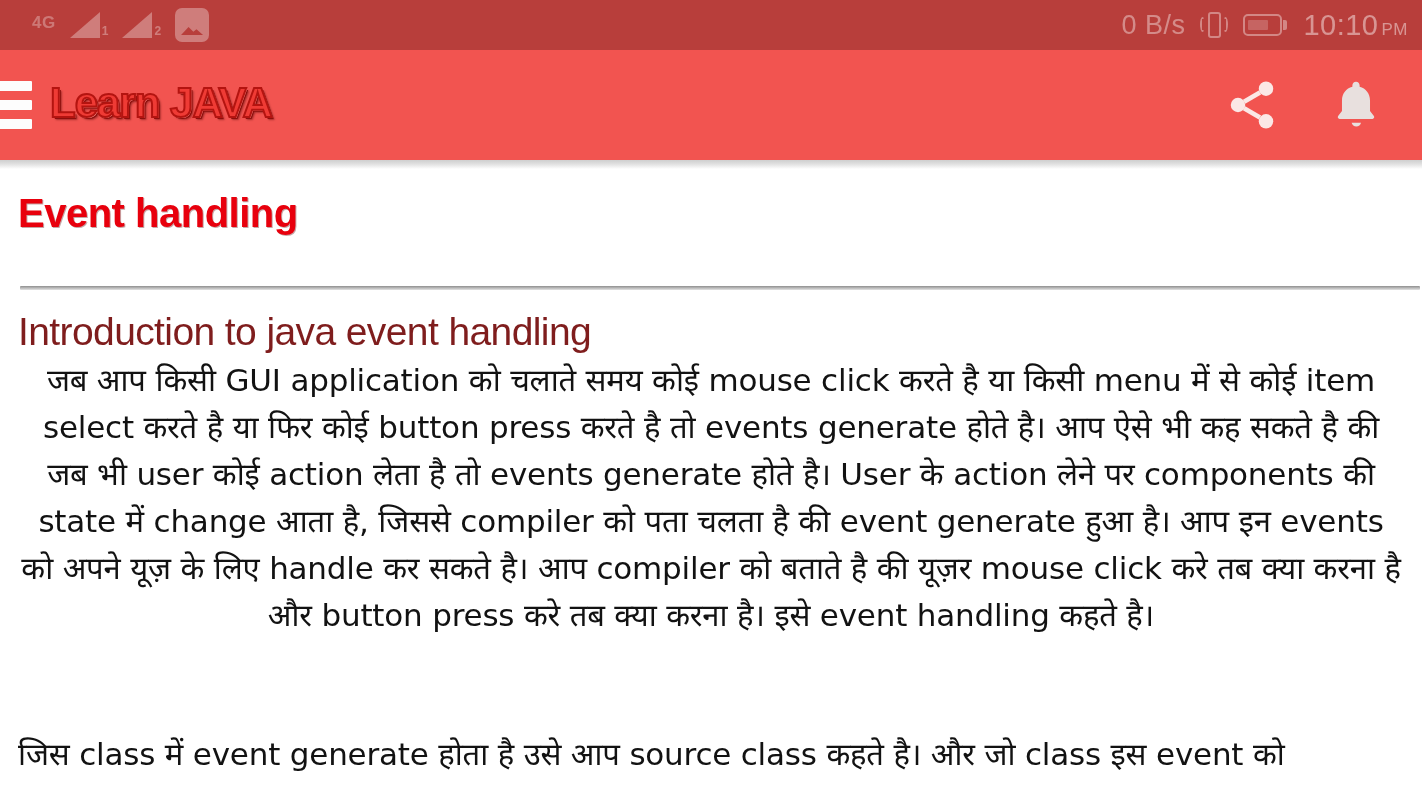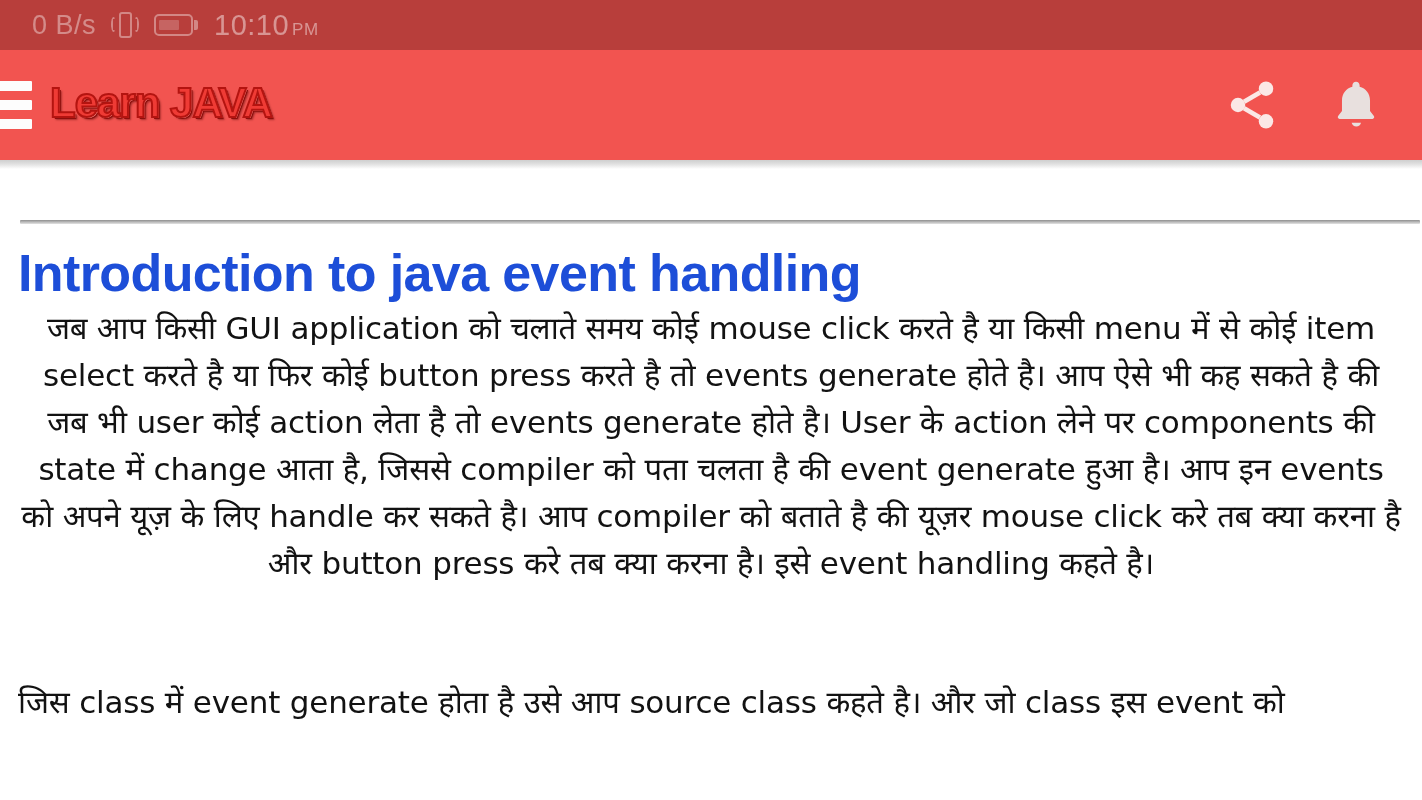--- a/index.html
+++ b/index.html
@@ -199,23 +199,23 @@
   #title-divider {
     margin-top: 51px;
     margin-left: 2px;
     width: 1400px;
     height: 4px;
     background: linear-gradient(to bottom, #8e8e8e 0%, #b5b5b5 45%, #e3e3e3 100%);
     border-radius: 1px;
   }
   #section-heading {
     margin-top: 22px;
-    font-size: 52px;
-    font-weight: 700;
-    color: #1d4ed8;
+    font-size: 39px;
+    font-weight: 400;
+    color: #7f1d1d;
     letter-spacing: -.6px;
     line-height: 1.05;
   }
   .body-para {
     margin-top: 4px;
     font-family: "DejaVu Sans", sans-serif;
     font-size: 31px;
     line-height: 47px;
     color: #121212;
     letter-spacing: -.2px;
@@ -230,20 +230,32 @@
     color: #121212;
     letter-spacing: -.2px;
     white-space: nowrap;
     overflow: hidden;
   }
 </style>
 </head>
 <body>
 
 <div id="status-bar">
+  <div class="status-left">
+    <span class="net-label">4G</span>
+    <span class="sig-wrap">
+      <span class="sig-tri"></span>
+      <span class="sig-num">1</span>
+    </span>
+    <span class="sig-wrap">
+      <span class="sig-tri"></span>
+      <span class="sig-num">2</span>
+    </span>
+    <span class="gallery-ico"></span>
+  </div>
 
   <div class="status-right">
     <span class="netspeed">0 B/s</span>
     <span class="vibrate-ico">
       <span class="wv l"></span>
       <span class="phone"></span>
       <span class="wv r"></span>
     </span>
     <span class="battery-ico">
       <span class="shell"></span>
@@ -278,18 +290,19 @@
         <path d="M12 2.4c-.85 0-1.5.66-1.5 1.48v.6C7.9 5.1 6.2 7.4 6.2 10.2v4.3l-1.6 2.1c-.36.48-.02 1.17.58 1.17h13.64c.6 0 .94-.69.58-1.17l-1.6-2.1v-4.3c0-2.8-1.7-5.1-4.3-5.72v-.6c0-.82-.65-1.48-1.5-1.48z" fill="#e8e0de"></path>
         <path d="M10.2 19.3c.18.92.98 1.6 1.94 1.6s1.76-.68 1.94-1.6z" fill="#e8e0de"></path>
       </svg>
     </div>
   </div>
 </div>
 
 <div id="appbar-shadow"></div>
 
 <div id="content">
+  <h1 id="page-title">Event handling</h1>
   <div id="title-divider"></div>
   <h2 id="section-heading">Introduction to java event handling</h2>
   <p class="body-para">जब आप किसी GUI application को चलाते समय कोई mouse click करते है या किसी menu में से कोई item select करते है या फिर कोई button press करते है तो events generate होते है। आप ऐसे भी कह सकते है की जब भी user कोई action लेता है तो events generate होते है। User के action लेने पर components की state में change आता है, जिससे compiler को पता चलता है की event generate हुआ है। आप इन events को अपने यूज़ के लिए handle कर सकते है। आप compiler को बताते है की यूज़र mouse click करे तब क्या करना है और button press करे तब क्या करना है। इसे event handling कहते है।</p>
   <div id="para-gap"></div>
   <div class="clipped-line">जिस class में event generate होता है उसे आप source class कहते है। और जो class इस event को</div>
 </div>
 
 </body></html>

